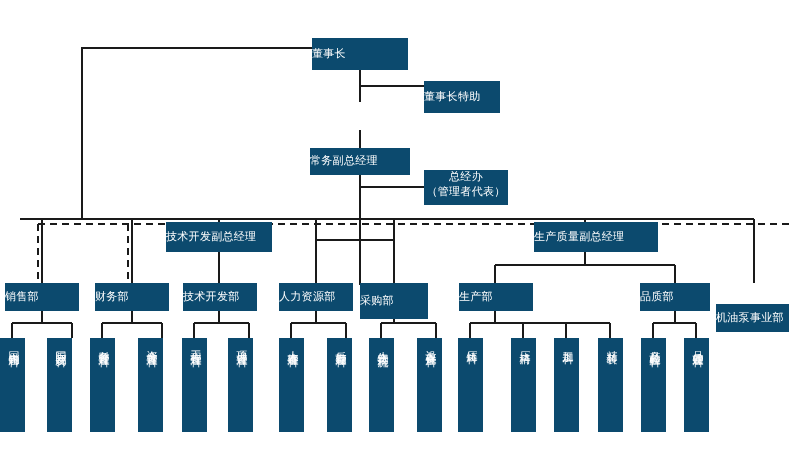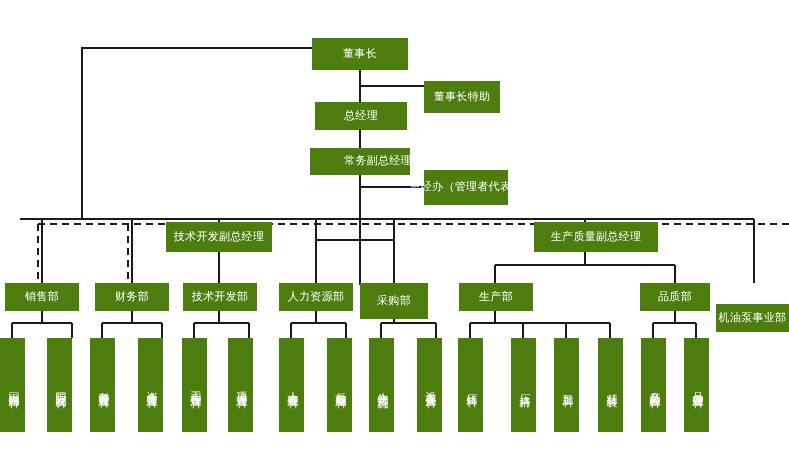--- a/index.html
+++ b/index.html
@@ -20,34 +20,34 @@
   #wires {
     position: absolute;
     left: 0;
     top: 0;
     width: 789px;
     height: 476px;
     pointer-events: none;
   }
   .node {
     position: absolute;
-    background: #4d7c0f;
+    background: #0c4a6e;
     color: #ffffff;
     box-sizing: border-box;
     display: flex;
     align-items: center;
-    justify-content: center;
+    justify-content: flex-start;
     text-align: center;
     line-height: 1.18;
     font-size: 11px;
     letter-spacing: 0.3px;
     z-index: 3;
   }
   .node.two-line {
-    flex-direction: row;
+    flex-direction: column;
     line-height: 1.35;
   }
   .node.vert {
     writing-mode: vertical-rl;
     text-orientation: upright;
     letter-spacing: 1.5px;
     font-size: 11px;
     padding-top: 4px;
   }
   .node .ln { display: block; white-space: nowrap; }
@@ -111,25 +111,22 @@
   </svg>
 
   <div class="node" style="left:312px; top:38px; width:96px; height:32px;">
     <span class="ln">董事长</span>
   </div>
 
   <div class="node" style="left:424px; top:81px; width:76px; height:32px;">
     <span class="ln">董事长特助</span>
   </div>
 
-  <div class="node" style="left:315px; top:102px; width:92px; height:28px;">
-    <span class="ln">总经理</span>
-  </div>
-
-  <div class="node" style="left:310px; top:148px; width:100px; height:27px;padding-left:36px;">
+
+  <div class="node" style="left:310px; top:148px; width:100px; height:27px;">
     <span class="ln">常务副总经理</span>
   </div>
 
   <div class="node two-line" style="left:424px; top:170px; width:84px; height:35px;">
     <span class="ln">总经办</span>
     <span class="ln">（管理者代表）</span>
   </div>
 
   <div class="node" style="left:166px; top:222px; width:106px; height:30px;">
     <span class="ln">技术开发副总经理</span>

